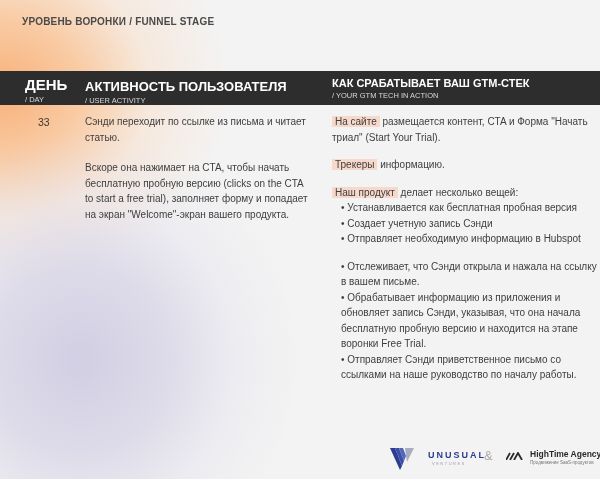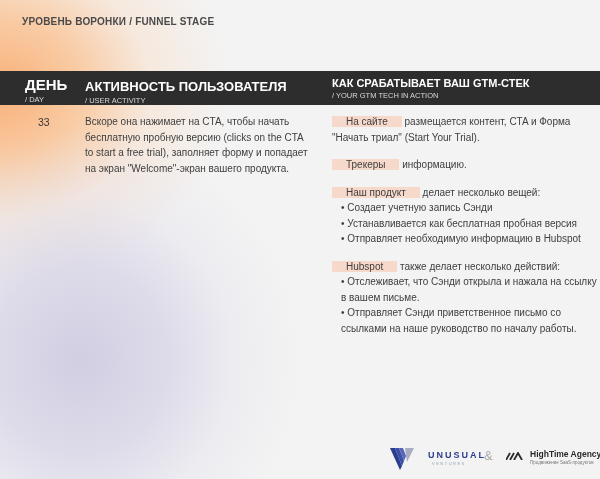--- a/index.html
+++ b/index.html
@@ -36,21 +36,21 @@
   .th-stack { left: 332px; top: 6px; }
   .th-stack .main { font-size: 11px; }
 
   .day-cell { position: absolute; left: 38px; top: 116px; font-size: 10.5px; color: #3a3a3a; }
   .activity { position: absolute; left: 85px; top: 114px; width: 225px; font-size: 10px; line-height: 15.5px; color: #3e3e3e; }
   .activity p { margin: 0 0 15px 0; }
 
   .stack { position: absolute; left: 332px; top: 114px; width: 265px; font-size: 10px; line-height: 15.5px; color: #3e3e3e; }
   .stack p { margin: 0; }
   .stack .block { margin-bottom: 12px; }
-  .hl { background: #f7d9cb; padding: 0 14px; }
+  .hl { background: #f7d9cb; padding: 0 3px; }
   .stack ul { list-style: none; margin: 0; padding: 0 0 0 9px; }
   .stack li { margin: 0; }
   .stack li::before { content: "• "; }
 
   .footer { position: absolute; top: 446px; left: 390px; height: 24px; width: 210px; }
   .uv-logo { position: absolute; left: 0; top: 2px; }
   .uv-name { position: absolute; left: 30px; top: 4px; font-size: 9px; font-weight: bold; letter-spacing: 2px; color: #2b3d8f; padding-left: 8px; }
   .uv-sub { position: absolute; left: 42px; top: 15px; font-size: 4px; letter-spacing: 1.5px; color: #9aa0b8; }
   .amp { position: absolute; left: 94px; top: 2px; font-size: 13px; color: #aaa; }
   .ht-logo { position: absolute; left: 116px; top: 6px; }
@@ -79,42 +79,43 @@
     </div>
     <div class="th th-stack">
       <div class="main">Как срабатывает ваш GTM-стек</div>
       <div class="sub">/ Your GTM tech in action</div>
     </div>
   </div>
 
   <div class="day-cell">33</div>
 
   <div class="activity">
+    <p>Сэнди переходит по ссылке из письма и читает статью.</p>
     <p>Вскоре она нажимает на CTA, чтобы начать бесплатную пробную версию (clicks on the CTA to start a free trial), заполняет форму и попадает на экран "Welcome"-экран вашего продукта.</p>
   </div>
 
   <div class="stack">
     <div class="block">
       <p><span class="hl">На сайте</span><span> размещается контент, CTA и Форма "Начать триал" (Start Your Trial).</span></p>
     </div>
     <div class="block">
       <p><span class="hl">Трекеры</span><span> информацию.</span></p>
     </div>
     <div class="block">
       <p><span class="hl">Наш продукт</span><span> делает несколько вещей:</span></p>
       <ul>
+        <li>Устанавливается как бесплатная пробная версия</li>
         <li>Создает учетную запись Сэнди</li>
-        <li>Устанавливается как бесплатная пробная версия</li>
         <li>Отправляет необходимую информацию в Hubspot</li>
       </ul>
     </div>
     <div class="block">
-      <p><span class="hl">Hubspot</span><span> также делает несколько действий:</span></p>
       <ul>
         <li>Отслеживает, что Сэнди открыла и нажала на ссылку в вашем письме.</li>
+        <li>Обрабатывает информацию из приложения и обновляет запись Сэнди, указывая, что она начала бесплатную пробную версию и находится на этапе воронки Free Trial.</li>
         <li>Отправляет Сэнди приветственное письмо со ссылками на наше руководство по началу работы.</li>
       </ul>
     </div>
   </div>
 
   <div class="footer">
     <svg class="uv-logo" width="24" height="22" viewBox="0 0 24 22">
       <polygon points="0,0 5,0 12,18 10,22" fill="#2b3d8f"></polygon>
       <polygon points="5,0 9,0 14,13 12,18" fill="#3a4fa8"></polygon>
       <polygon points="9,0 13,0 16,8 14,13" fill="#5566b8"></polygon>

